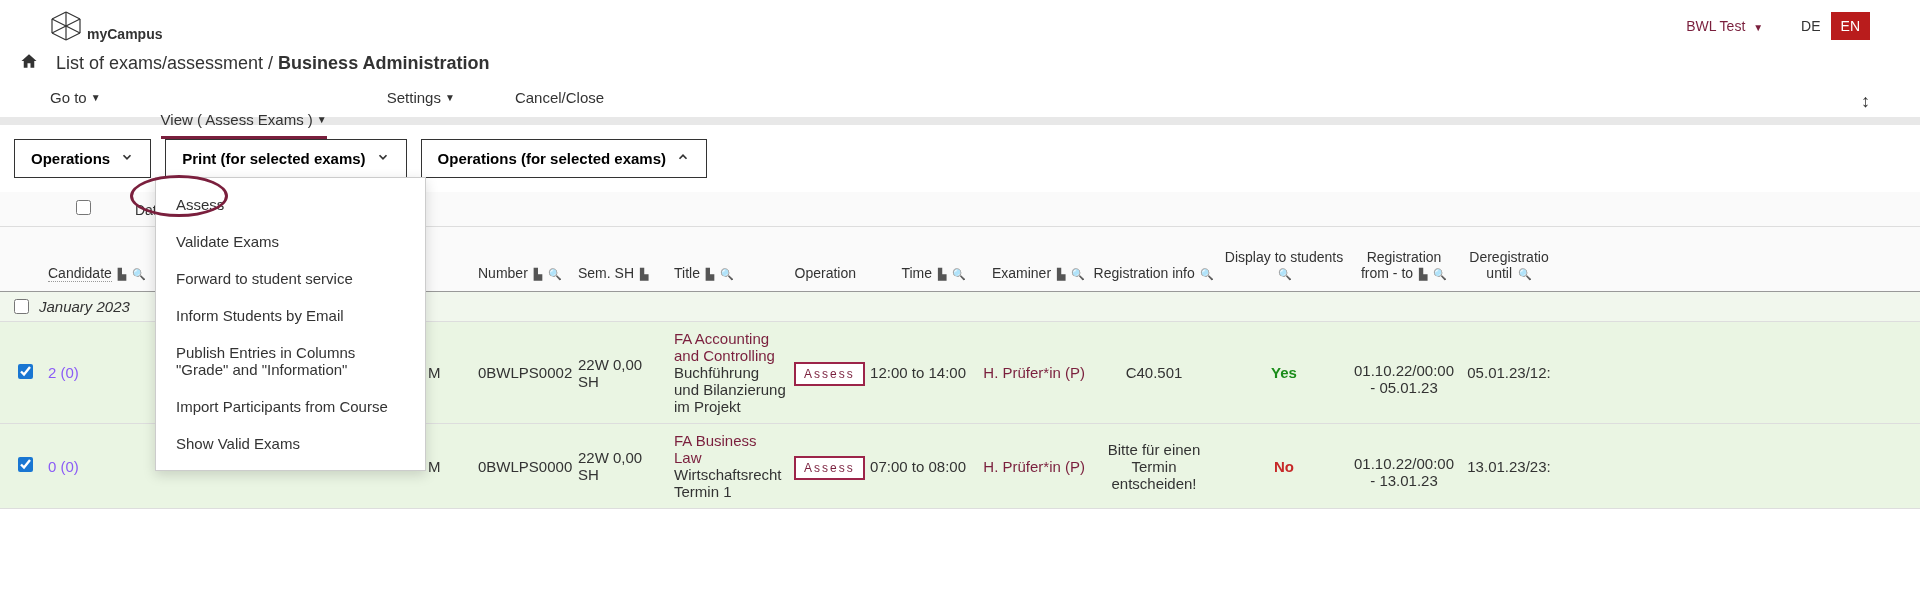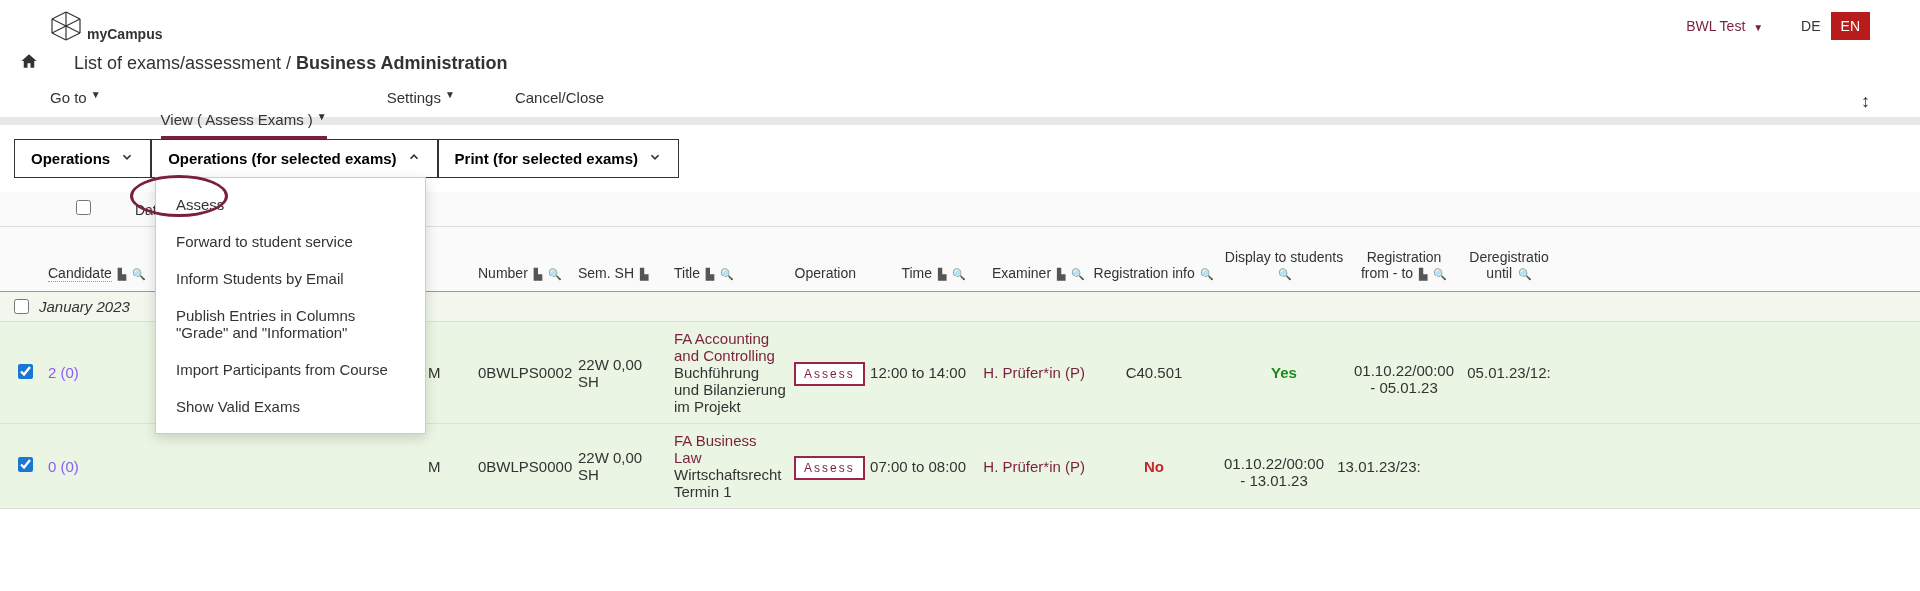--- a/index.html
+++ b/index.html
@@ -12,29 +12,29 @@
 .top-right { display: flex; align-items: center; gap: 28px; }
 .user-name { color: #7a1f3d; font-weight: 500; cursor: pointer; }
 .user-name .caret { color: #7a1f3d; font-size: 10px; margin-left: 4px; }
 .lang { display: flex; }
 .lang-item { padding: 6px 10px; font-size: 14px; cursor: pointer; }
 .lang-de { color: #333; }
 .lang-en { background: #b91c1c; color: #fff; }
 
 .breadcrumb-row { display: flex; align-items: center; padding: 0 20px 10px 20px; gap: 18px; }
 .home-icon { font-size: 18px; color: #333; cursor: pointer; }
-.breadcrumb { font-size: 18px; color: #333; margin-left: 18px; }
+.breadcrumb { font-size: 18px; color: #333; }
 
 .menu-row { display: flex; align-items: center; padding: 0 50px; gap: 60px; border-bottom: 8px solid #e8e8e8; height: 40px; position: relative; }
-.menu-item { cursor: pointer; font-size: 15px; display: flex; align-items: flex-start; gap: 4px; padding-bottom: 8px; }
+.menu-item { cursor: pointer; font-size: 15px; display: flex; align-items: center; gap: 4px; padding-bottom: 8px; }
 .menu-item.active { border-bottom: 3px solid #7a1f3d; color: #333; margin-top: 48px; }
 .menu-item .caret { font-size: 10px; }
 .expand-icon { margin-left: auto; font-size: 18px; cursor: pointer; }
 
-.action-row { display: flex; padding: 14px 14px 14px 14px; position: relative; }
+.action-row { display: flex; gap: 14px; padding: 14px 14px 14px 14px; position: relative; }
 .action-btn { border: 1px solid #333; background: #fff; padding: 10px 16px; font-size: 15px; font-weight: 600; cursor: pointer; display: flex; align-items: center; gap: 10px; }
 .chevron { display: inline-block; }
 
 .dropdown-menu { position: absolute; top: 52px; left: 155px; width: 271px; background: #fff; border: 1px solid #ccc; box-shadow: 0 4px 12px rgba(0,0,0,0.15); z-index: 100; padding: 8px 0; }
 .dropdown-item { padding: 10px 20px; cursor: pointer; font-size: 15px; }
 
 .circle-highlight { position: absolute; top: 50px; left: 130px; width: 98px; height: 42px; border: 3px solid #7a1f3d; border-radius: 50%; z-index: 101; pointer-events: none; }
 
 .table-wrap { width: 100%; overflow-x: auto; }
 .table-header-date { padding: 8px 76px; font-size: 14px; color: #333; border-bottom: 1px solid #ddd; background: #fafafa; }
@@ -135,40 +135,41 @@
 <div class="action-row">
   <button class="action-btn">
     <span>Operations</span>
     <span class="chevron">
       <svg width="14" height="14" viewBox="0 0 24 24" fill="none" stroke="#333" stroke-width="3">
           <path d="M6 9l6 6 6-6"></path>
         </svg>
     </span>
   </button>
   <button class="action-btn">
+    <span>Print (for selected exams)</span>
+    <span class="chevron">
+      <svg width="14" height="14" viewBox="0 0 24 24" fill="none" stroke="#333" stroke-width="3">
+          <path d="M6 9l6 6 6-6"></path>
+        </svg>
+    </span>
+  </button>
+  <button class="action-btn">
     <span>Operations (for selected exams)</span>
     <span class="chevron">
       <svg width="14" height="14" viewBox="0 0 24 24" fill="none" stroke="#333" stroke-width="3">
           <path d="M6 15l6-6 6 6"></path>
         </svg>
     </span>
   </button>
-  <button class="action-btn">
-    <span>Print (for selected exams)</span>
-    <span class="chevron">
-      <svg width="14" height="14" viewBox="0 0 24 24" fill="none" stroke="#333" stroke-width="3">
-          <path d="M6 9l6 6 6-6"></path>
-        </svg>
-    </span>
-  </button>
 
   <div class="circle-highlight"></div>
 
   <div class="dropdown-menu">
     <div class="dropdown-item">Assess</div>
+    <div class="dropdown-item">Validate Exams</div>
     <div class="dropdown-item">Forward to student service</div>
     <div class="dropdown-item">Inform Students by Email</div>
     <div class="dropdown-item">Publish Entries in Columns "Grade" and "Information"</div>
     <div class="dropdown-item">Import Participants from Course</div>
     <div class="dropdown-item">Show Valid Exams</div>
   </div>
 </div>
 
 <div class="table-wrap">
   <div class="table-header-date">
@@ -260,17 +261,18 @@
     <div class="col-m">M</div>
     <div class="col-number">0BWLPS0000</div>
     <div class="col-sem">22W 0,00 SH</div>
     <div class="col-title">
       <span class="title-main">FA Business Law</span>
       <span class="title-sub">Wirtschaftsrecht Termin 1</span>
     </div>
     <div class="col-op"><span class="assess-pill">Assess</span></div>
     <div class="col-time">07:00 to 08:00</div>
     <div class="col-examiner"><span class="examiner-link">H. Prüfer*in (P)</span></div>
+    <div class="col-reginfo">Bitte für einen Termin entscheiden!</div>
     <div class="col-display"><span class="display-no">No</span></div>
     <div class="col-regperiod">01.10.22/00:00 - 13.01.23</div>
     <div class="col-dereg">13.01.23/23:</div>
   </div>
 </div>
 
 </body></html>

